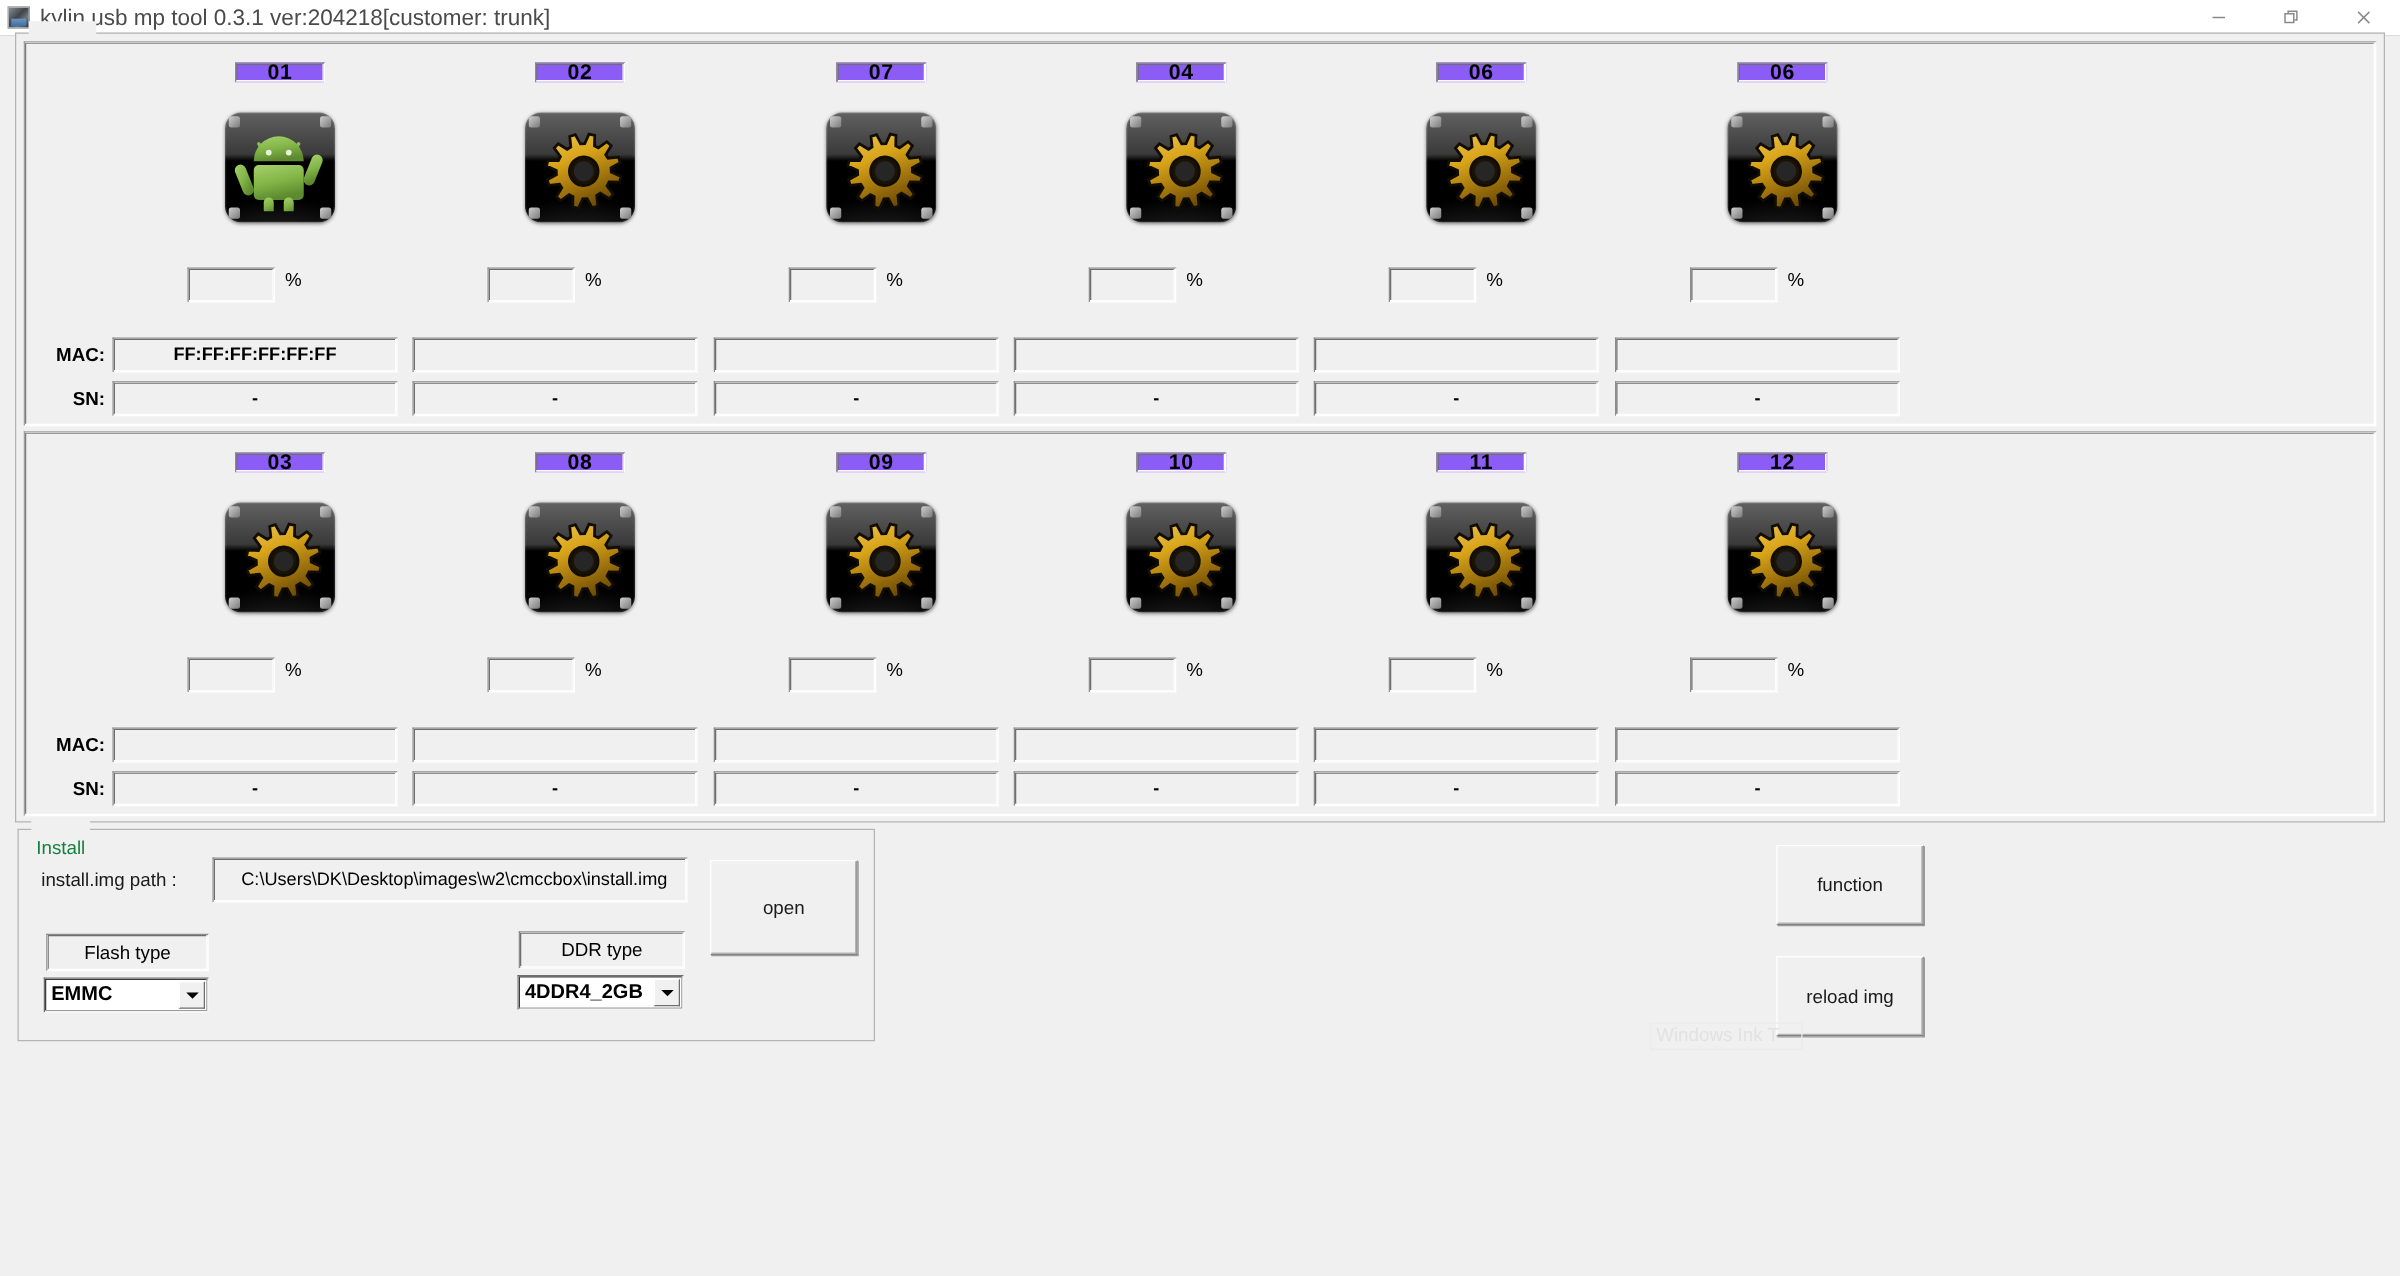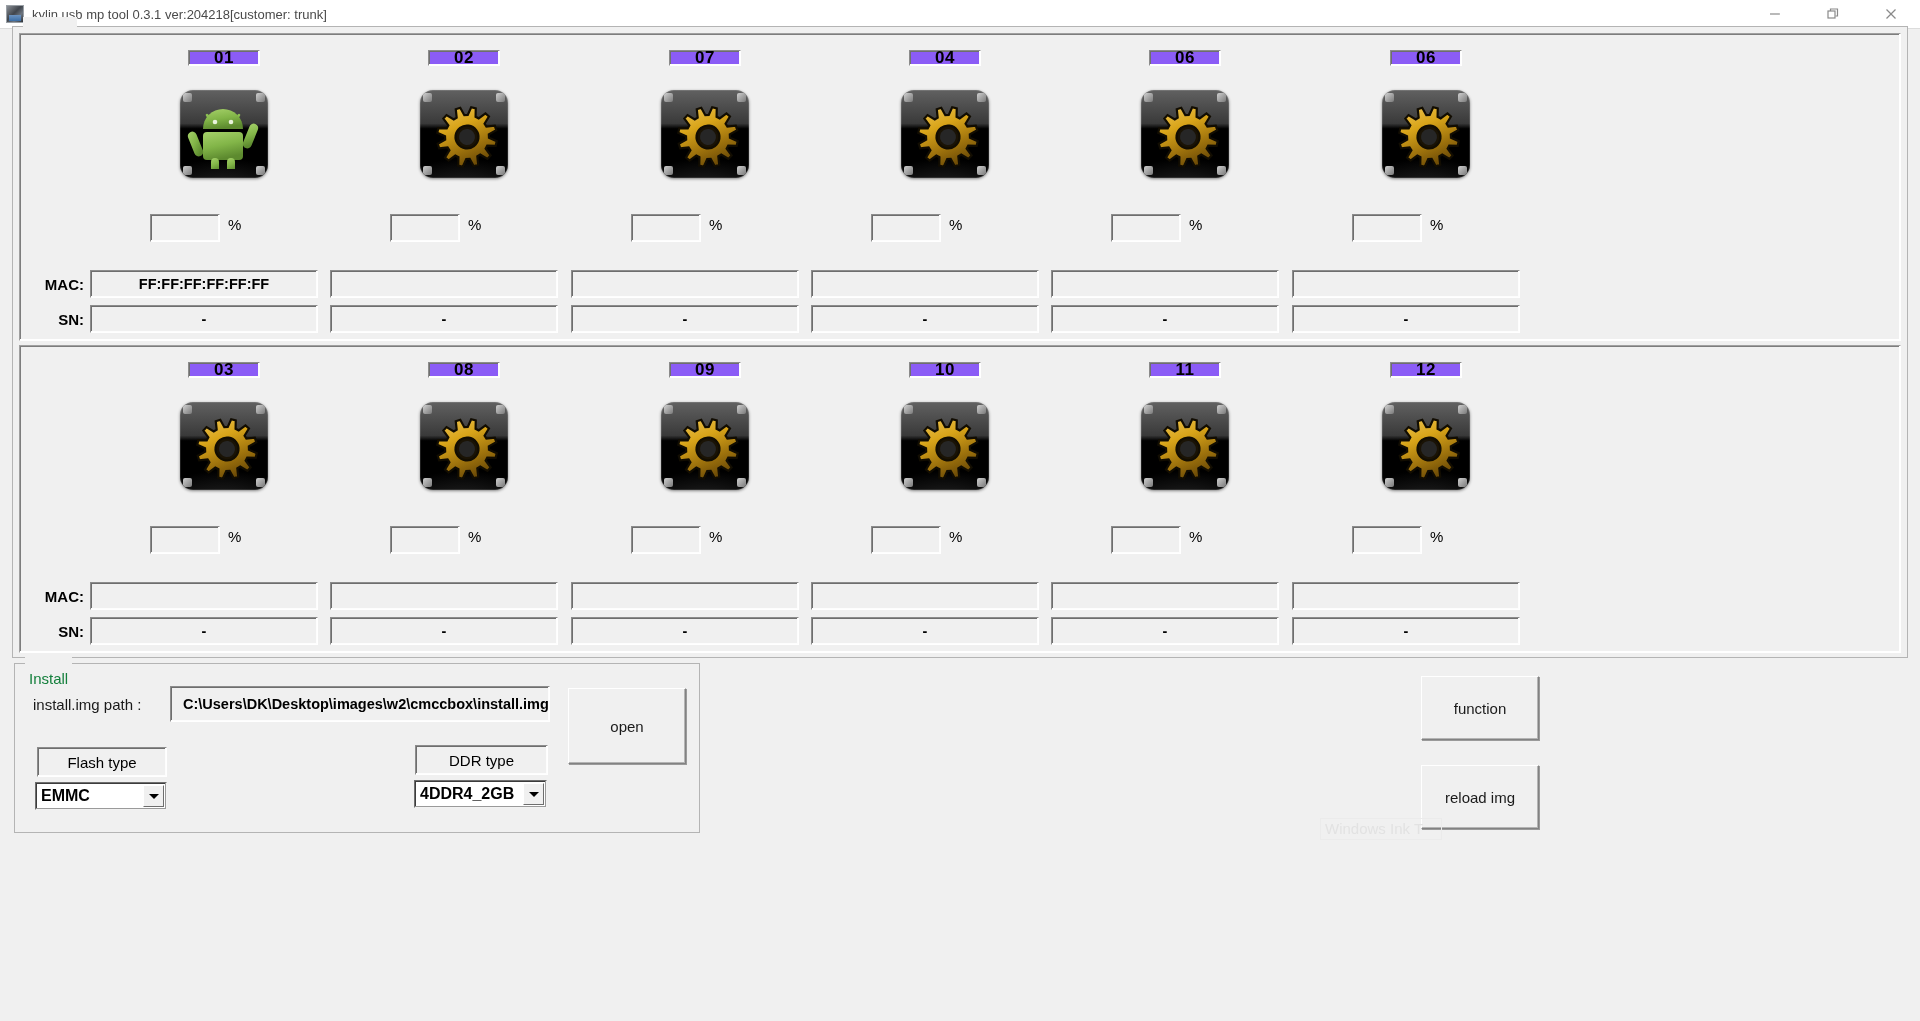--- a/index.html
+++ b/index.html
@@ -29,21 +29,21 @@
     box-sizing: border-box;
     position: relative;
     flex: 0 0 auto;
   }
   .tb-icon::after {
     content: ""; position: absolute; left: 2px; top: 9px;
     width: 12px; height: 6px;
     background: linear-gradient(180deg,#6c93c0,#3c6ea5);
   }
   .tb-title {
-    font-size: 13px;
+    font-size: 18px;
     color: #4a4a4a;
     white-space: nowrap;
   }
   .tb-btns {
     margin-left: auto; display: flex; height: 28px;
   }
   .tb-btn {
     width: 58px; height: 28px;
     display: flex; align-items: center; justify-content: center;
     color: #8a8a8a;
@@ -178,23 +178,23 @@
   .path-field {
     position: absolute; left: 155px; top: 22px;
     width: 380px; height: 36px;
     box-sizing: border-box;
     background: #f0f0f0;
     border: 1px solid #ffffff;
     border-top-color: #8c8c8c;
     border-left-color: #8c8c8c;
     box-shadow: inset -1px -1px 0 #fdfdfd, inset 1px 1px 0 #6e6e6e;
     display: flex; align-items: center;
-    padding-left: 12px;
+    padding-left: 22px;
     font-size: 14.5px;
-    white-space: nowrap; overflow: hidden; font-weight: bold;
+    white-space: nowrap; overflow: hidden;
   }
 
   .type-head {
     position: absolute;
     height: 30px;
     box-sizing: border-box;
     background: #f0f0f0;
     border: 1px solid #ffffff;
     border-top-color: #8c8c8c;
     border-left-color: #8c8c8c;

